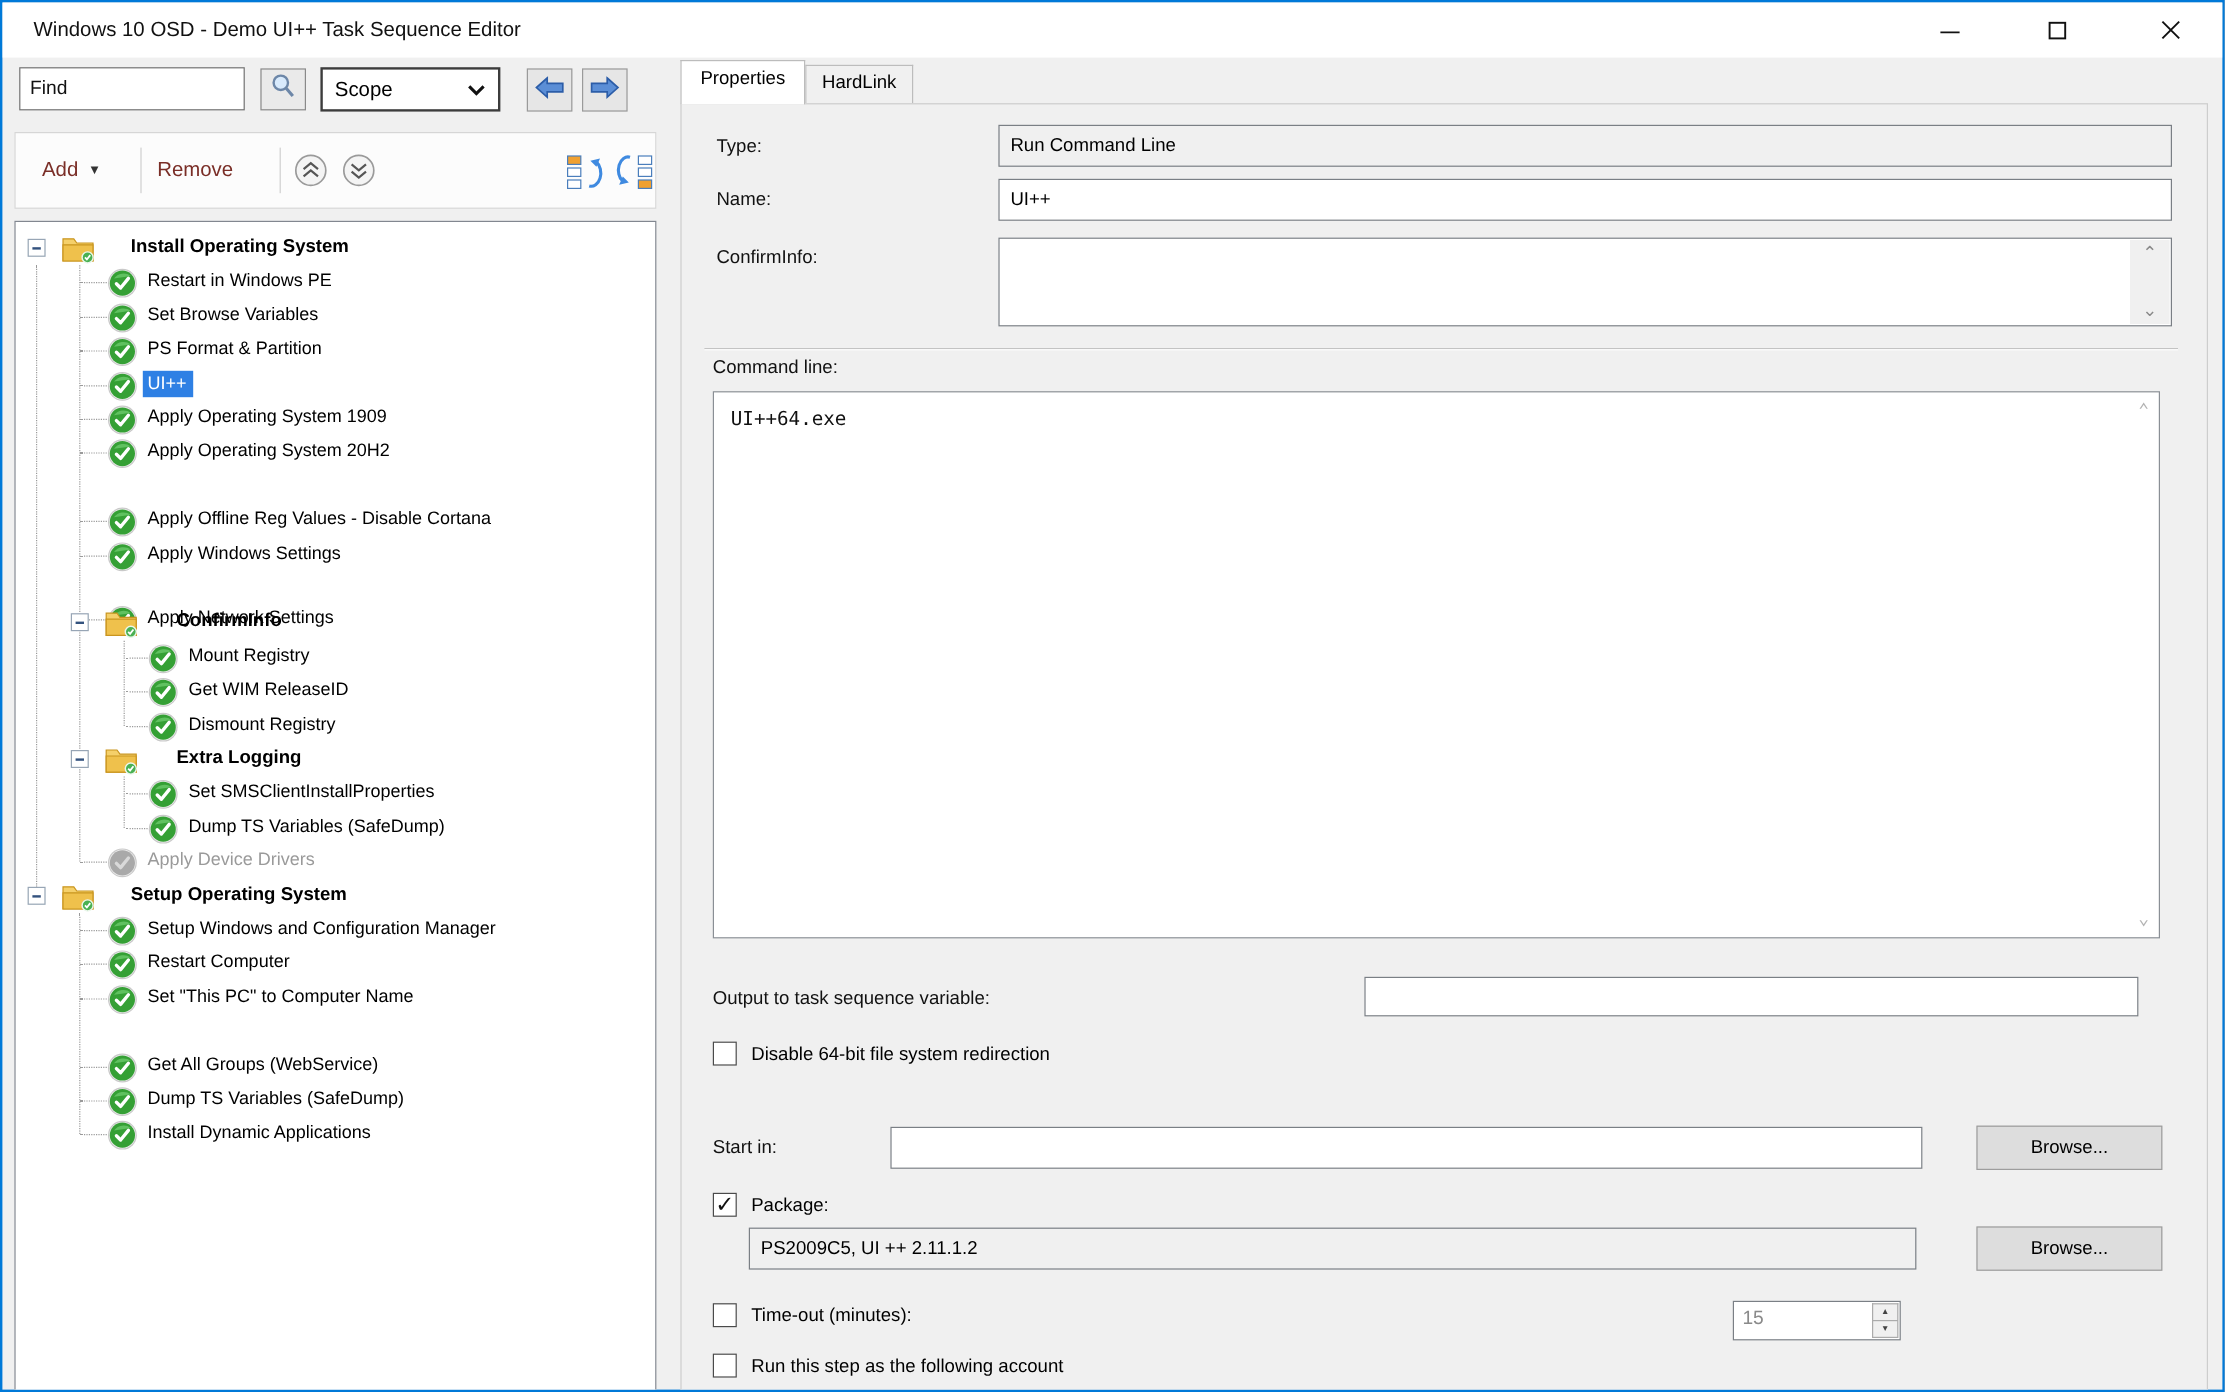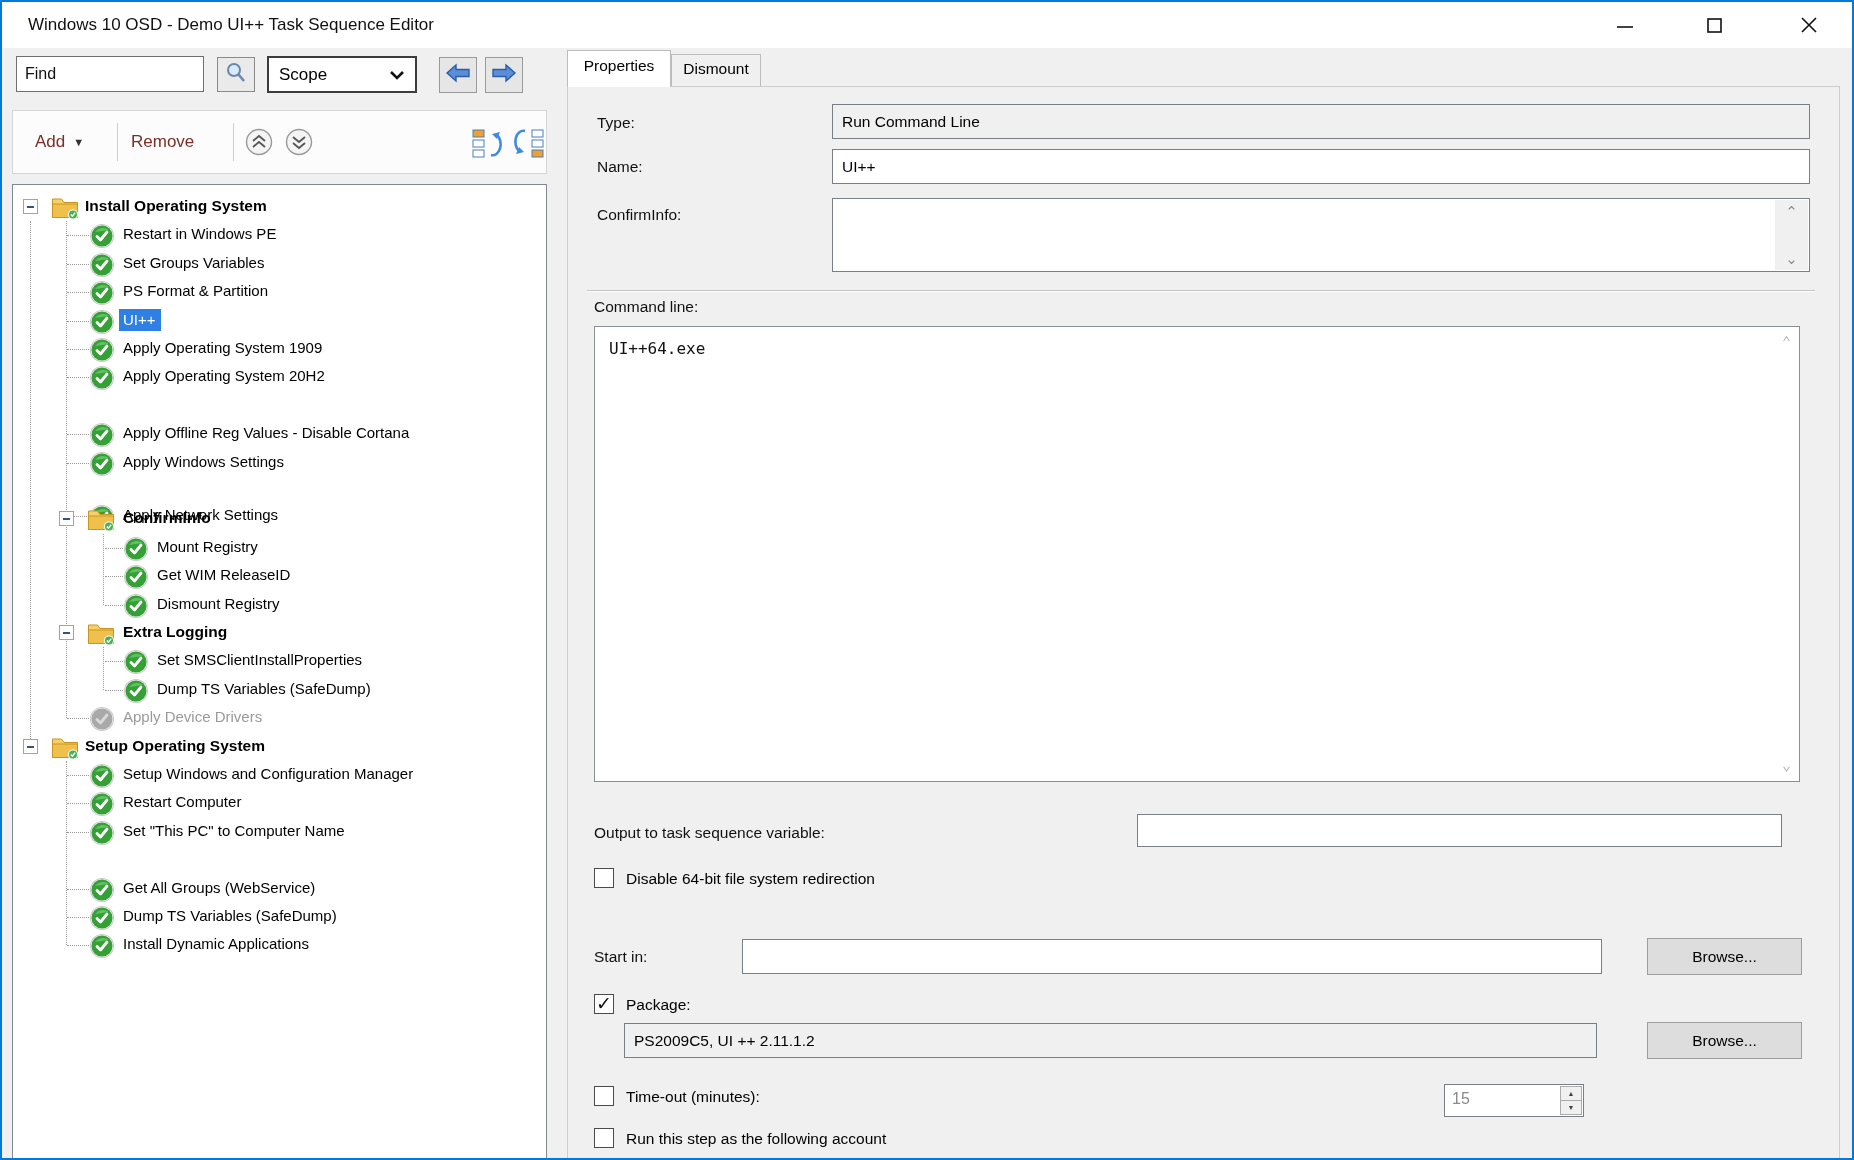--- a/index.html
+++ b/index.html
@@ -29,21 +29,21 @@
   .tb-add{left:22px;} .tb-remove{left:118px;}
   .tb-caret{font-size:11px;color:#333;margin-left:8px;}
   .tb-sep{position:absolute;top:12px;width:1px;height:38px;background:#cfcfcf;}
   .tb-circle{position:absolute;top:17px;width:28px;height:28px;}
   .tb-moveicon{position:absolute;top:16px;width:32px;height:32px;}
   
   .tree{position:absolute;left:10px;top:182px;width:535px;height:978px;background:#fff;
     border:1px solid #828790;overflow:hidden;}
   .trow{position:absolute;left:0;height:28px;width:100%;display:flex;align-items:center;font-size:15px;}
   .trow .tlabel{white-space:nowrap;padding:2px 5px 3px 4px;}
-  .trow.group .tlabel{font-weight:bold;font-size:15.5px;}
+  .trow.group .tlabel{font-weight:bold;font-size:15.5px;margin-left:24px;}
   .trow.disabled .tlabel{color:#9a9a9a;}
   .trow .tlabel.sel{background:#2e80e4;color:#fff;}
   .exp{position:absolute;width:15px;height:15px;background:#fff;border:1px solid #97a5b5;top:6px;}
   .exp::after{content:"";position:absolute;left:3px;right:3px;top:6px;height:2px;background:#33527e;}
   .tico{position:absolute;top:1px;}
   .stub{position:absolute;top:14px;height:1px;border-top:1px dotted #9a9a9a;}
   .vline{position:absolute;width:1px;border-left:1px dotted #9a9a9a;}
   
   .tab{position:absolute;font-size:15.5px;display:flex;align-items:flex-start;justify-content:center;}
   .tab-props{left:565px;top:48px;width:104px;height:37px;background:#fff;
@@ -232,21 +232,21 @@
         <span class="stub" style="left:54px;width:22px"></span>
         <span style="position:absolute;left:76px;top:1px;">
           <svg class="tico" width="26" height="26" viewBox="0 0 26 26">
             <circle cx="13" cy="13" r="12" fill="#c9c9c9"></circle>
             <circle cx="13" cy="13" r="11" fill="#efefef"></circle>
             <circle cx="13" cy="13" r="10.5" fill="#35a035"></circle>
             <path d="M6 9 a10 10 0 0 1 14 -2 z" fill="#6cc96c" opacity="0.8"></path>
             <path d="M8 13.5 l3.5 3.5 l6.5 -8" stroke="#ffffff" stroke-width="2.8" fill="none" stroke-linecap="round" stroke-linejoin="round"></path>
           </svg>
         </span>
-        <span class="tlabel" style="position:absolute;left:106px;top:2px;">Set Groups Variables</span>
+        <span class="tlabel" style="position:absolute;left:106px;top:2px;">Set Browse Variables</span>
       </div>
       <div class="trow step" style="top: 93.2px;">
         <span class="stub" style="left:54px;width:22px"></span>
         <span style="position:absolute;left:76px;top:1px;">
           <svg class="tico" width="26" height="26" viewBox="0 0 26 26">
             <circle cx="13" cy="13" r="12" fill="#c9c9c9"></circle>
             <circle cx="13" cy="13" r="11" fill="#efefef"></circle>
             <circle cx="13" cy="13" r="10.5" fill="#35a035"></circle>
             <path d="M6 9 a10 10 0 0 1 14 -2 z" fill="#6cc96c" opacity="0.8"></path>
             <path d="M8 13.5 l3.5 3.5 l6.5 -8" stroke="#ffffff" stroke-width="2.8" fill="none" stroke-linecap="round" stroke-linejoin="round"></path>
@@ -522,21 +522,21 @@
           </svg>
         </span>
         <span class="tlabel" style="position:absolute;left:106px;top:2px;">Install Dynamic Applications</span>
       </div>
     </div>
 
   <div class="tab tab-props">
     <span>Properties</span>
   </div>
   <div class="tab tab-opts">
-    <span>Dismount</span>
+    <span>HardLink</span>
   </div>
   <div class="tabframe"></div>
 
   <div style="position:absolute;inset:0;z-index:4;pointer-events:none;">
     <div class="rlabel" style="left:595px;top:112px;">Type:</div>
     <div class="rfield gray" style="left:830px;top:102px;width:978px;height:35px;">Run Command Line</div>
 
     <div class="rlabel" style="left:595px;top:156px;">Name:</div>
     <input class="rinput" style="left: 830px; top: 147px; width: 978px; height: 35px; pointer-events: auto;" value="UI++">
 

